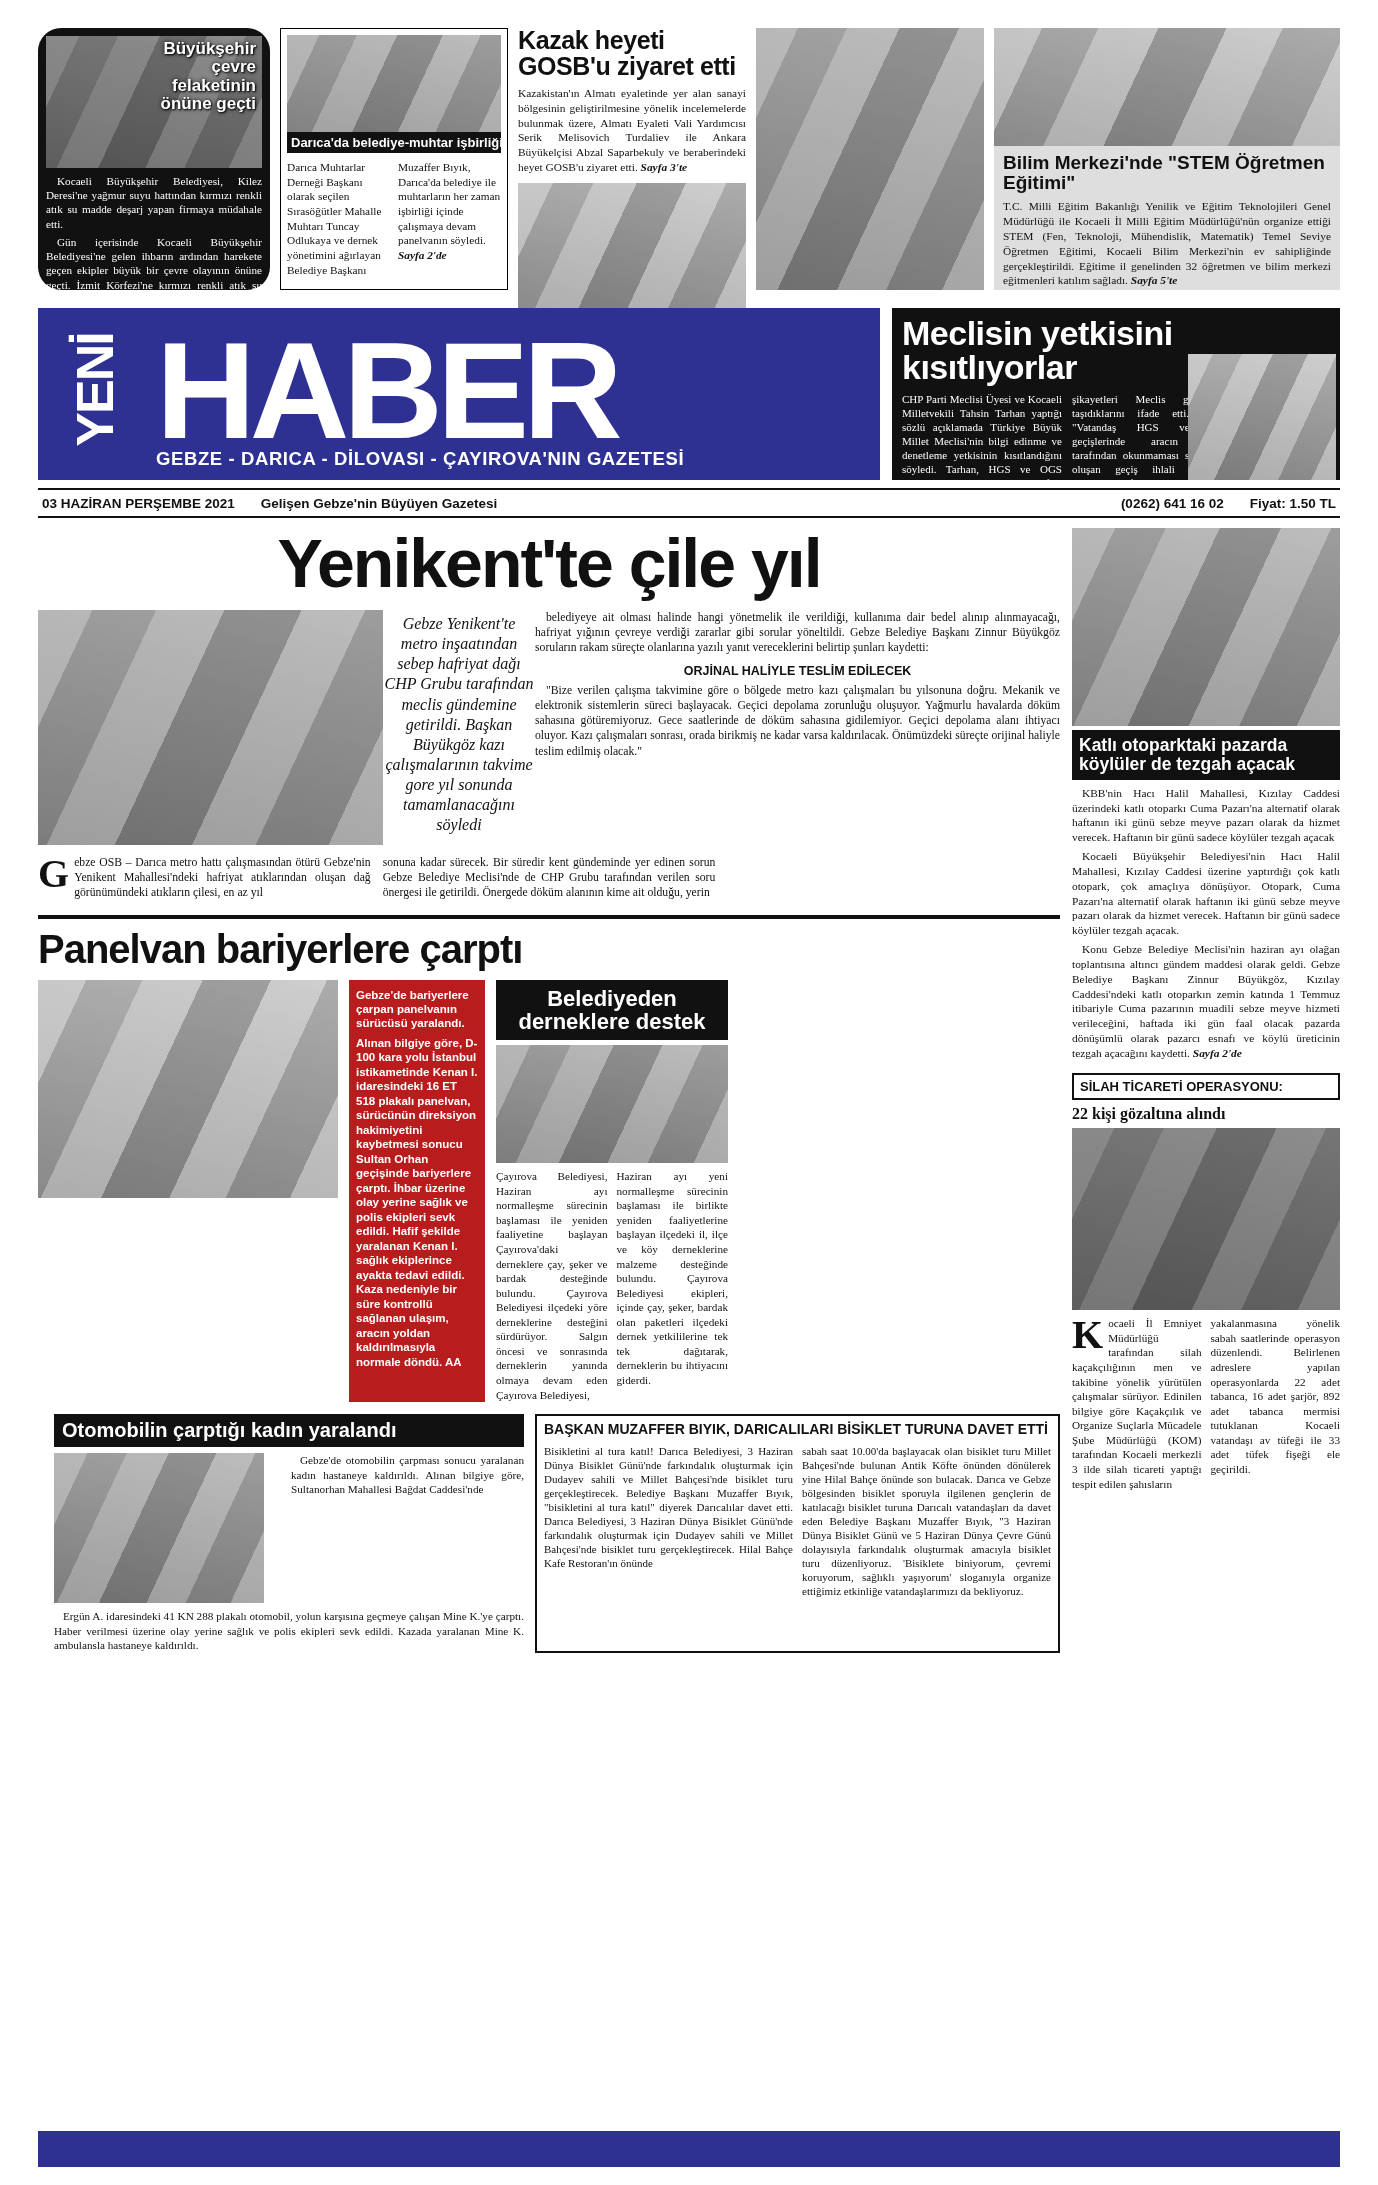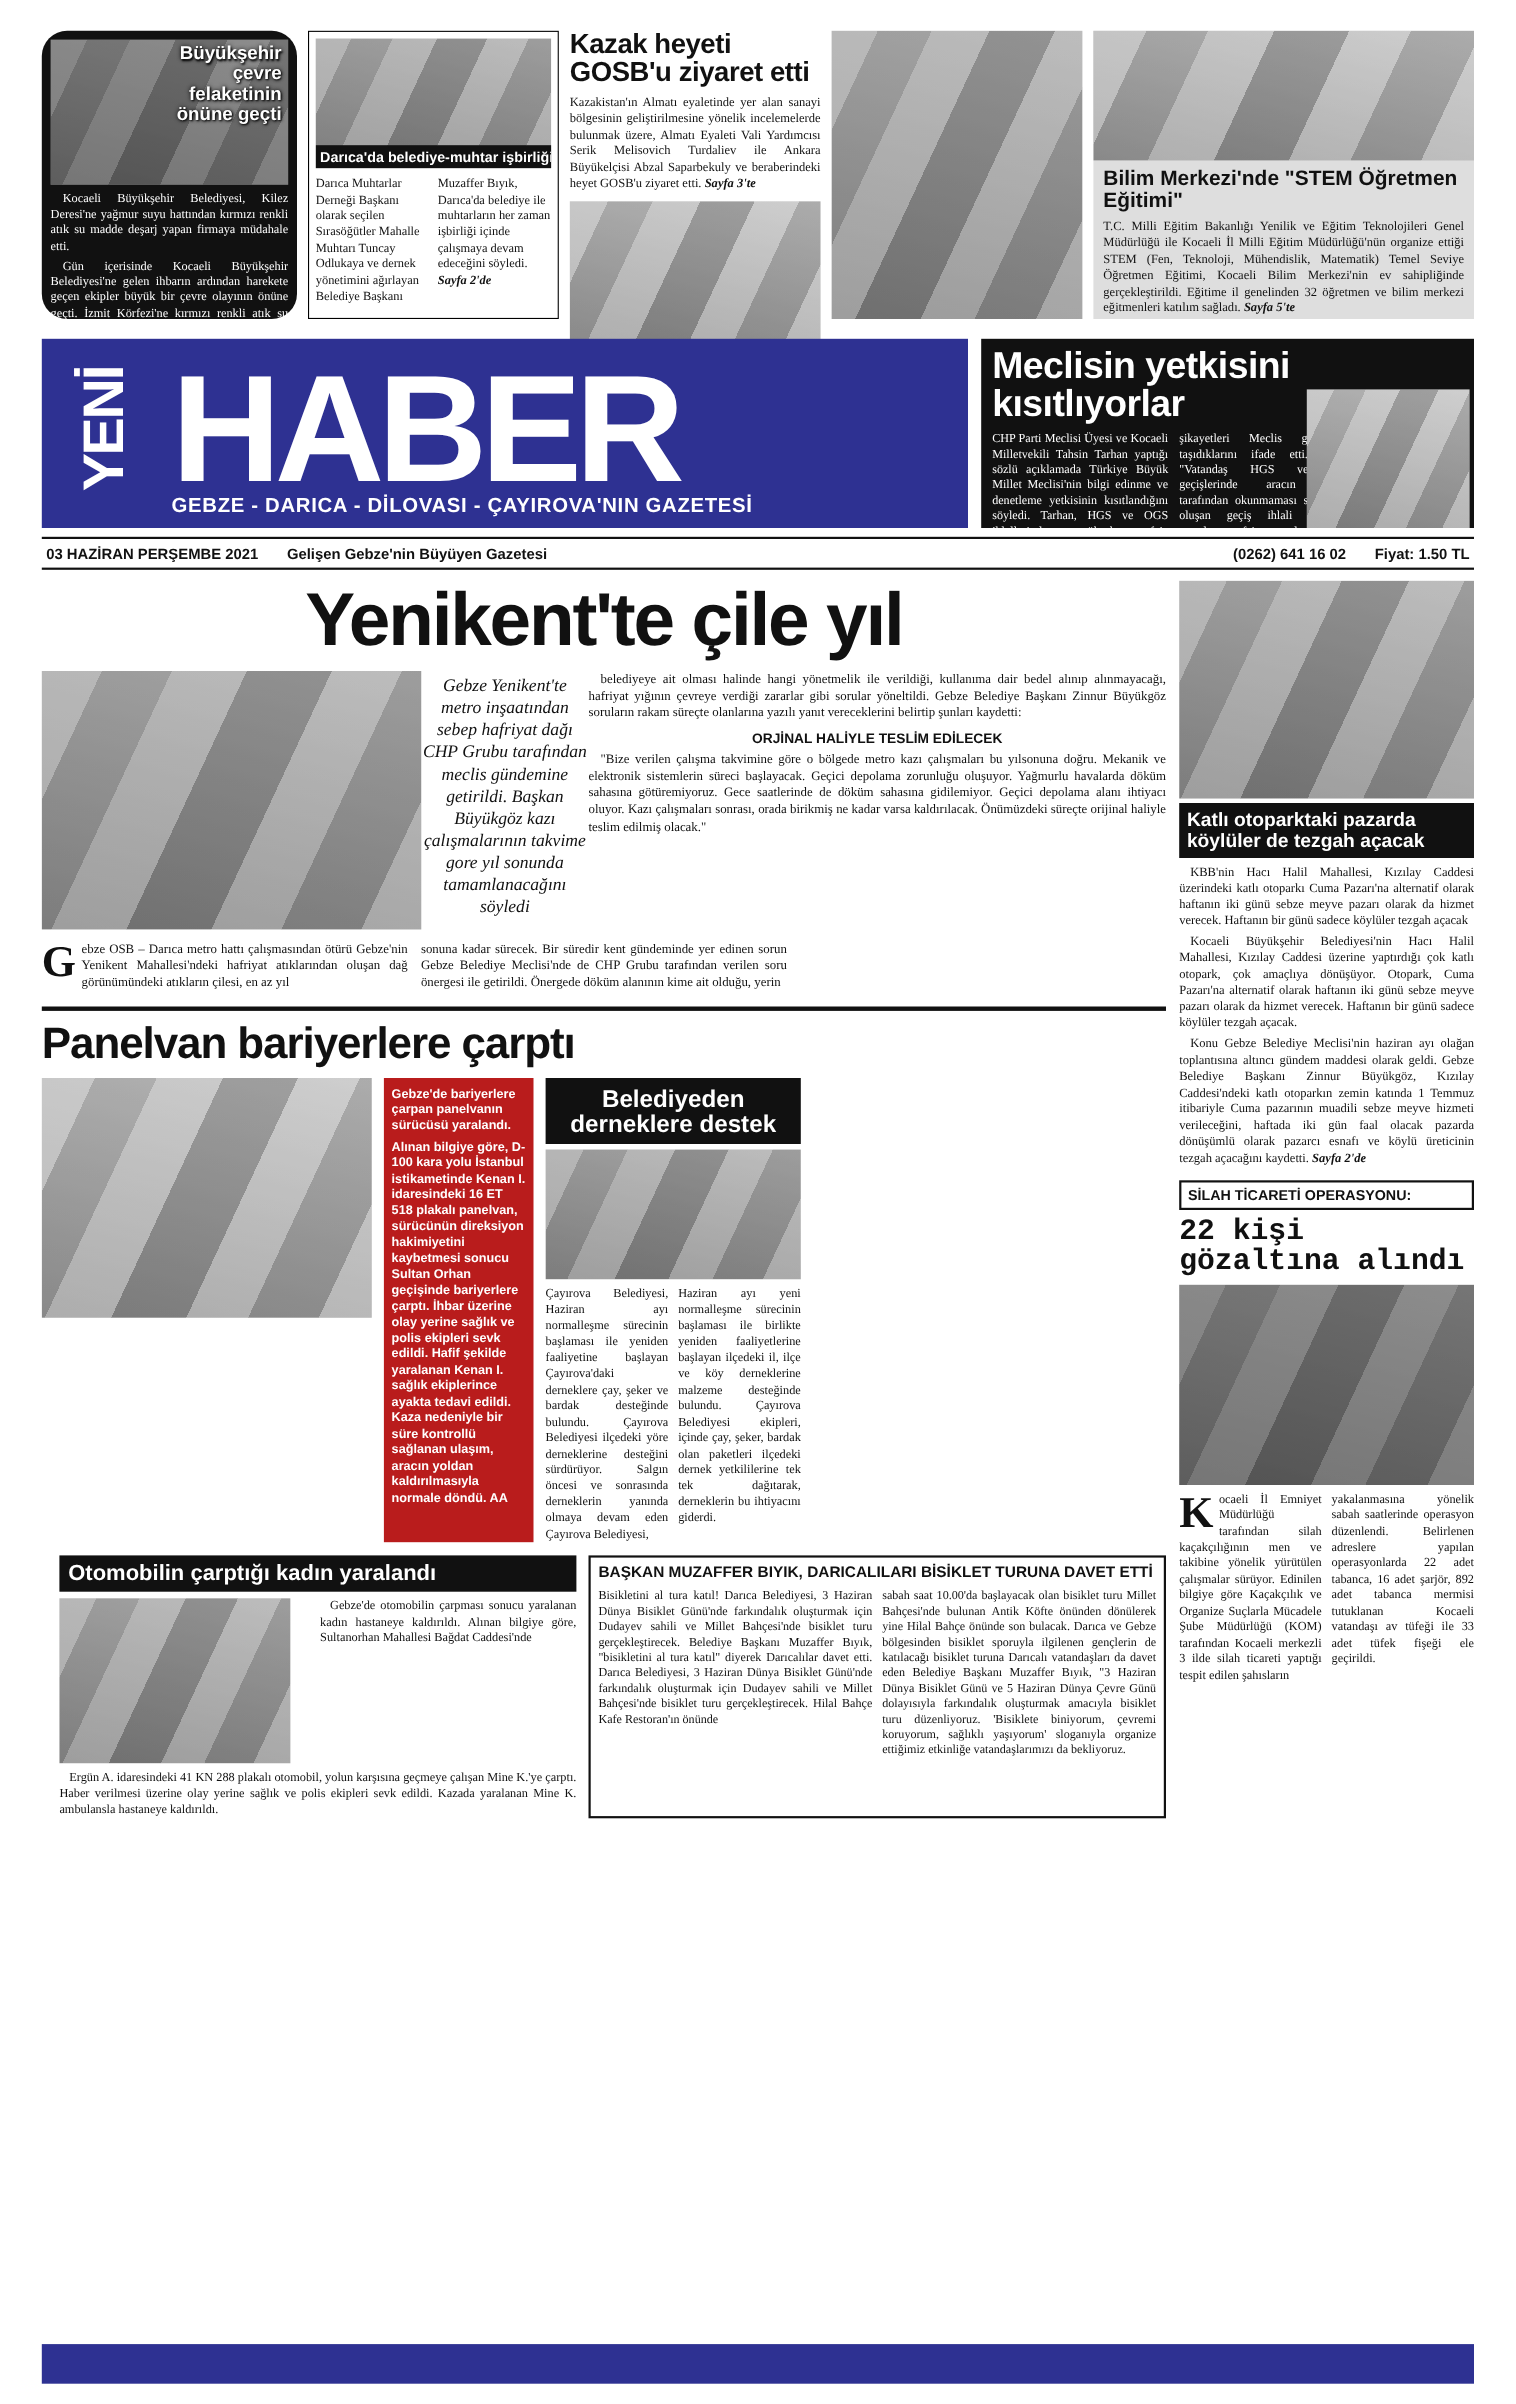--- a/index.html
+++ b/index.html
@@ -134,21 +134,21 @@
     font-weight:bold; font-size:17.5px; line-height:1.08; padding:6px 7px; margin-top:4px;
   }
   .rail-text { font-size:11.4px; line-height:1.3; text-align:justify; margin-top:6px;}
   .rail-text p { margin:0 0 4px 0; text-indent:10px; }
 
   .rail-kicker {
     border:2px solid #111; font-family:"Liberation Sans",sans-serif; font-weight:bold;
     font-size:13px; padding:4px 6px; margin-top:12px;
   }
   .rail-sub {
-    font-family:Liberation Mono, monospace; font-weight:bold; font-size:27px;
+    font-family:Liberation Serif, serif; font-weight:bold; font-size:16px;
     margin:6px 0 6px 0; line-height:1.04;
   }
   .rail-photo2 { width:100%; height:182px; margin-bottom:6px;}
   .rail-cols { display:flex; gap:9px; font-size:11.2px; line-height:1.3; text-align:justify;}
   .rail-cols > div { flex:1; }
 
   
   .panel-sec { margin-top:14px; }
   .rule { border-top:4px solid #111; }
   .panel-head {
@@ -211,21 +211,21 @@
         <p><span>Gün içerisinde Kocaeli Büyükşehir Belediyesi'ne gelen ihbarın ardından harekete geçen ekipler büyük bir çevre olayının önüne geçti. İzmit Körfezi'ne kırmızı renkli atık su maddenin attığını belirleyen ekipler olaya müdahale ederek bariyer sistemi kurdu.</span> <b><i>Sayfa 3'te</i></b></p>
       </div>
     </div>
 
     <div class="t-box2">
       <div class="img ph">
         <div class="cap">Darıca'da belediye-muhtar işbirliği</div>
       </div>
       <div class="cols">
         <div>Darıca Muhtarlar Derneği Başkanı olarak seçilen Sırasöğütler Mahalle Muhtarı Tuncay Odlukaya ve dernek yönetimini ağırlayan Belediye Başkanı</div>
-        <div><span>Muzaffer Bıyık, Darıca'da belediye ile muhtarların her zaman işbirliği içinde çalışmaya devam edeceğini söyledi.</span> <b><i>Sayfa 2'de</i></b></div>
+        <div><span>Muzaffer Bıyık, Darıca'da belediye ile muhtarların her zaman işbirliği içinde çalışmaya devam panelvanın söyledi.</span> <b><i>Sayfa 2'de</i></b></div>
       </div>
     </div>
 
     <div class="t-box3">
       <h2>Kazak heyeti GOSB'u ziyaret etti</h2>
       <div class="txt">
         <span>Kazakistan'ın Almatı eyaletinde yer alan sanayi bölgesinin geliştirilmesine yönelik incelemelerde bulunmak üzere, Almatı Eyaleti Vali Yardımcısı Serik Melisovich Turdaliev ile Ankara Büyükelçisi Abzal Saparbekuly ve beraberindeki heyet GOSB'u ziyaret etti.</span> <b><i>Sayfa 3'te</i></b>
       </div>
       <div class="ph light" style="height:132px;margin-top:8px"></div>
     </div>

